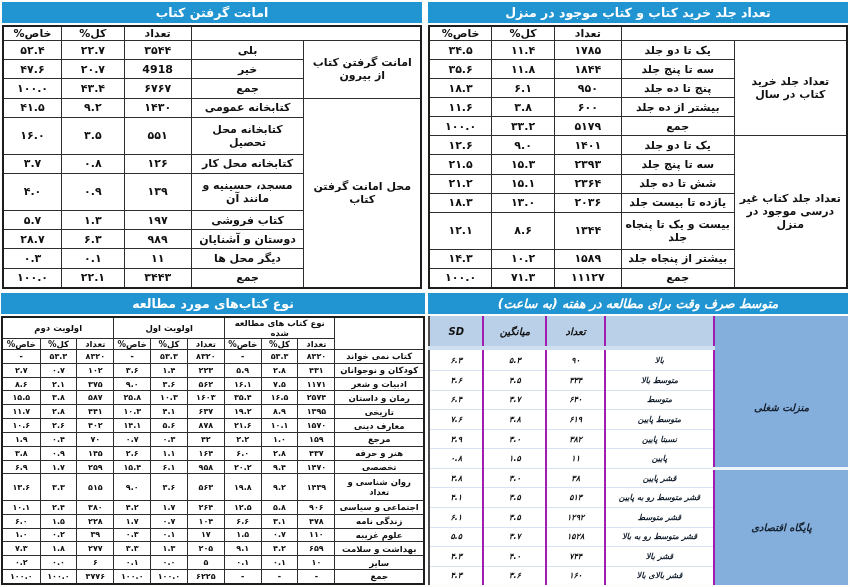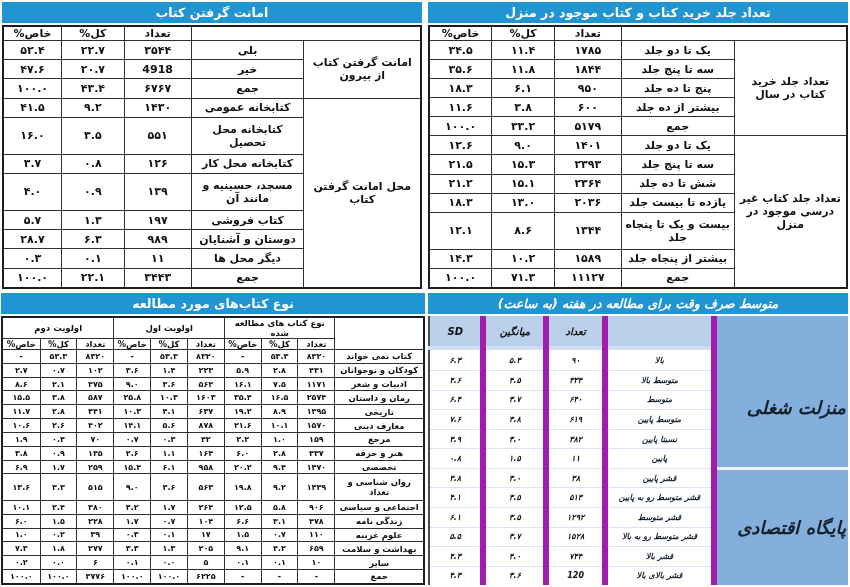--- a/index.html
+++ b/index.html
@@ -14,26 +14,26 @@
         font-weight:bold;text-align:center;margin-bottom:2px;letter-spacing:0;}
   table{width:100%;border-collapse:collapse;table-layout:fixed;font-weight:bold;}
   
   table.hard{border:2px solid #1d1d1d;background:#fff;}
   table.hard th,table.hard td{border:1px solid #2e2e2e;text-align:center;vertical-align:middle;padding:0 2px;}
   #q1 table,#q2 table{height:264px;font-size:11px;}
   #q3 table{height:269px;font-size:8px;}
   #q3 td.rlabel,#q3 th{font-size:8.5px;}
   
   table.soft{height:269px;border-collapse:collapse;background:#fff;font-size:8px;}
-  table.soft th,table.soft td{border-left:6px solid #a21caf;text-align:center;vertical-align:middle;padding:0 2px;}
+  table.soft th,table.soft td{border-left:2px solid #a21caf;text-align:center;vertical-align:middle;padding:0 2px;}
   table.soft tr > *:last-child{border-left:2px solid #4c4c4c;}
   table.soft th{background:#b9d0e8;height:30px;border-bottom:4px solid #cfdff0;font-size:10px;}
   table.soft th.g-blank{background:#84aedb;border-bottom:0;}
   table.soft td{background:#fff;border-top:1px solid #d7e3f2;}
-  table.soft td.group{background:#84aedb;font-size:18px;color:#14202e;border-top:3px solid #eef4fa;text-align:right;}
+  table.soft td.group{background:#84aedb;font-size:10px;color:#14202e;border-top:3px solid #eef4fa;}
   table.soft tbody tr:first-child td.group{border-top:0;}
   table.soft td.rlabel{font-size:8px;color:#14202e;margin-left:40px;}
   .num{direction:ltr;}
 </style>
 </head>
 <body>
 
 <div class="page">
 
   <section class="quad" id="q1">
@@ -538,21 +538,21 @@
             <td class="num">۵.۵</td>
           </tr>
           <tr>
             <td class="rlabel">قشر بالا</td>
             <td class="num">۷۴۴</td>
             <td class="num">۴.۰</td>
             <td class="num">۴.۳</td>
           </tr>
           <tr>
             <td class="rlabel">قشر بالای بالا</td>
-            <td class="num">120</td>
+            <td class="num">۱۶۰</td>
             <td class="num">۳.۶</td>
             <td class="num">۴.۳</td>
           </tr>
         </tbody>
     </table>
   </section>
 
 </div>
 
 </body></html>

